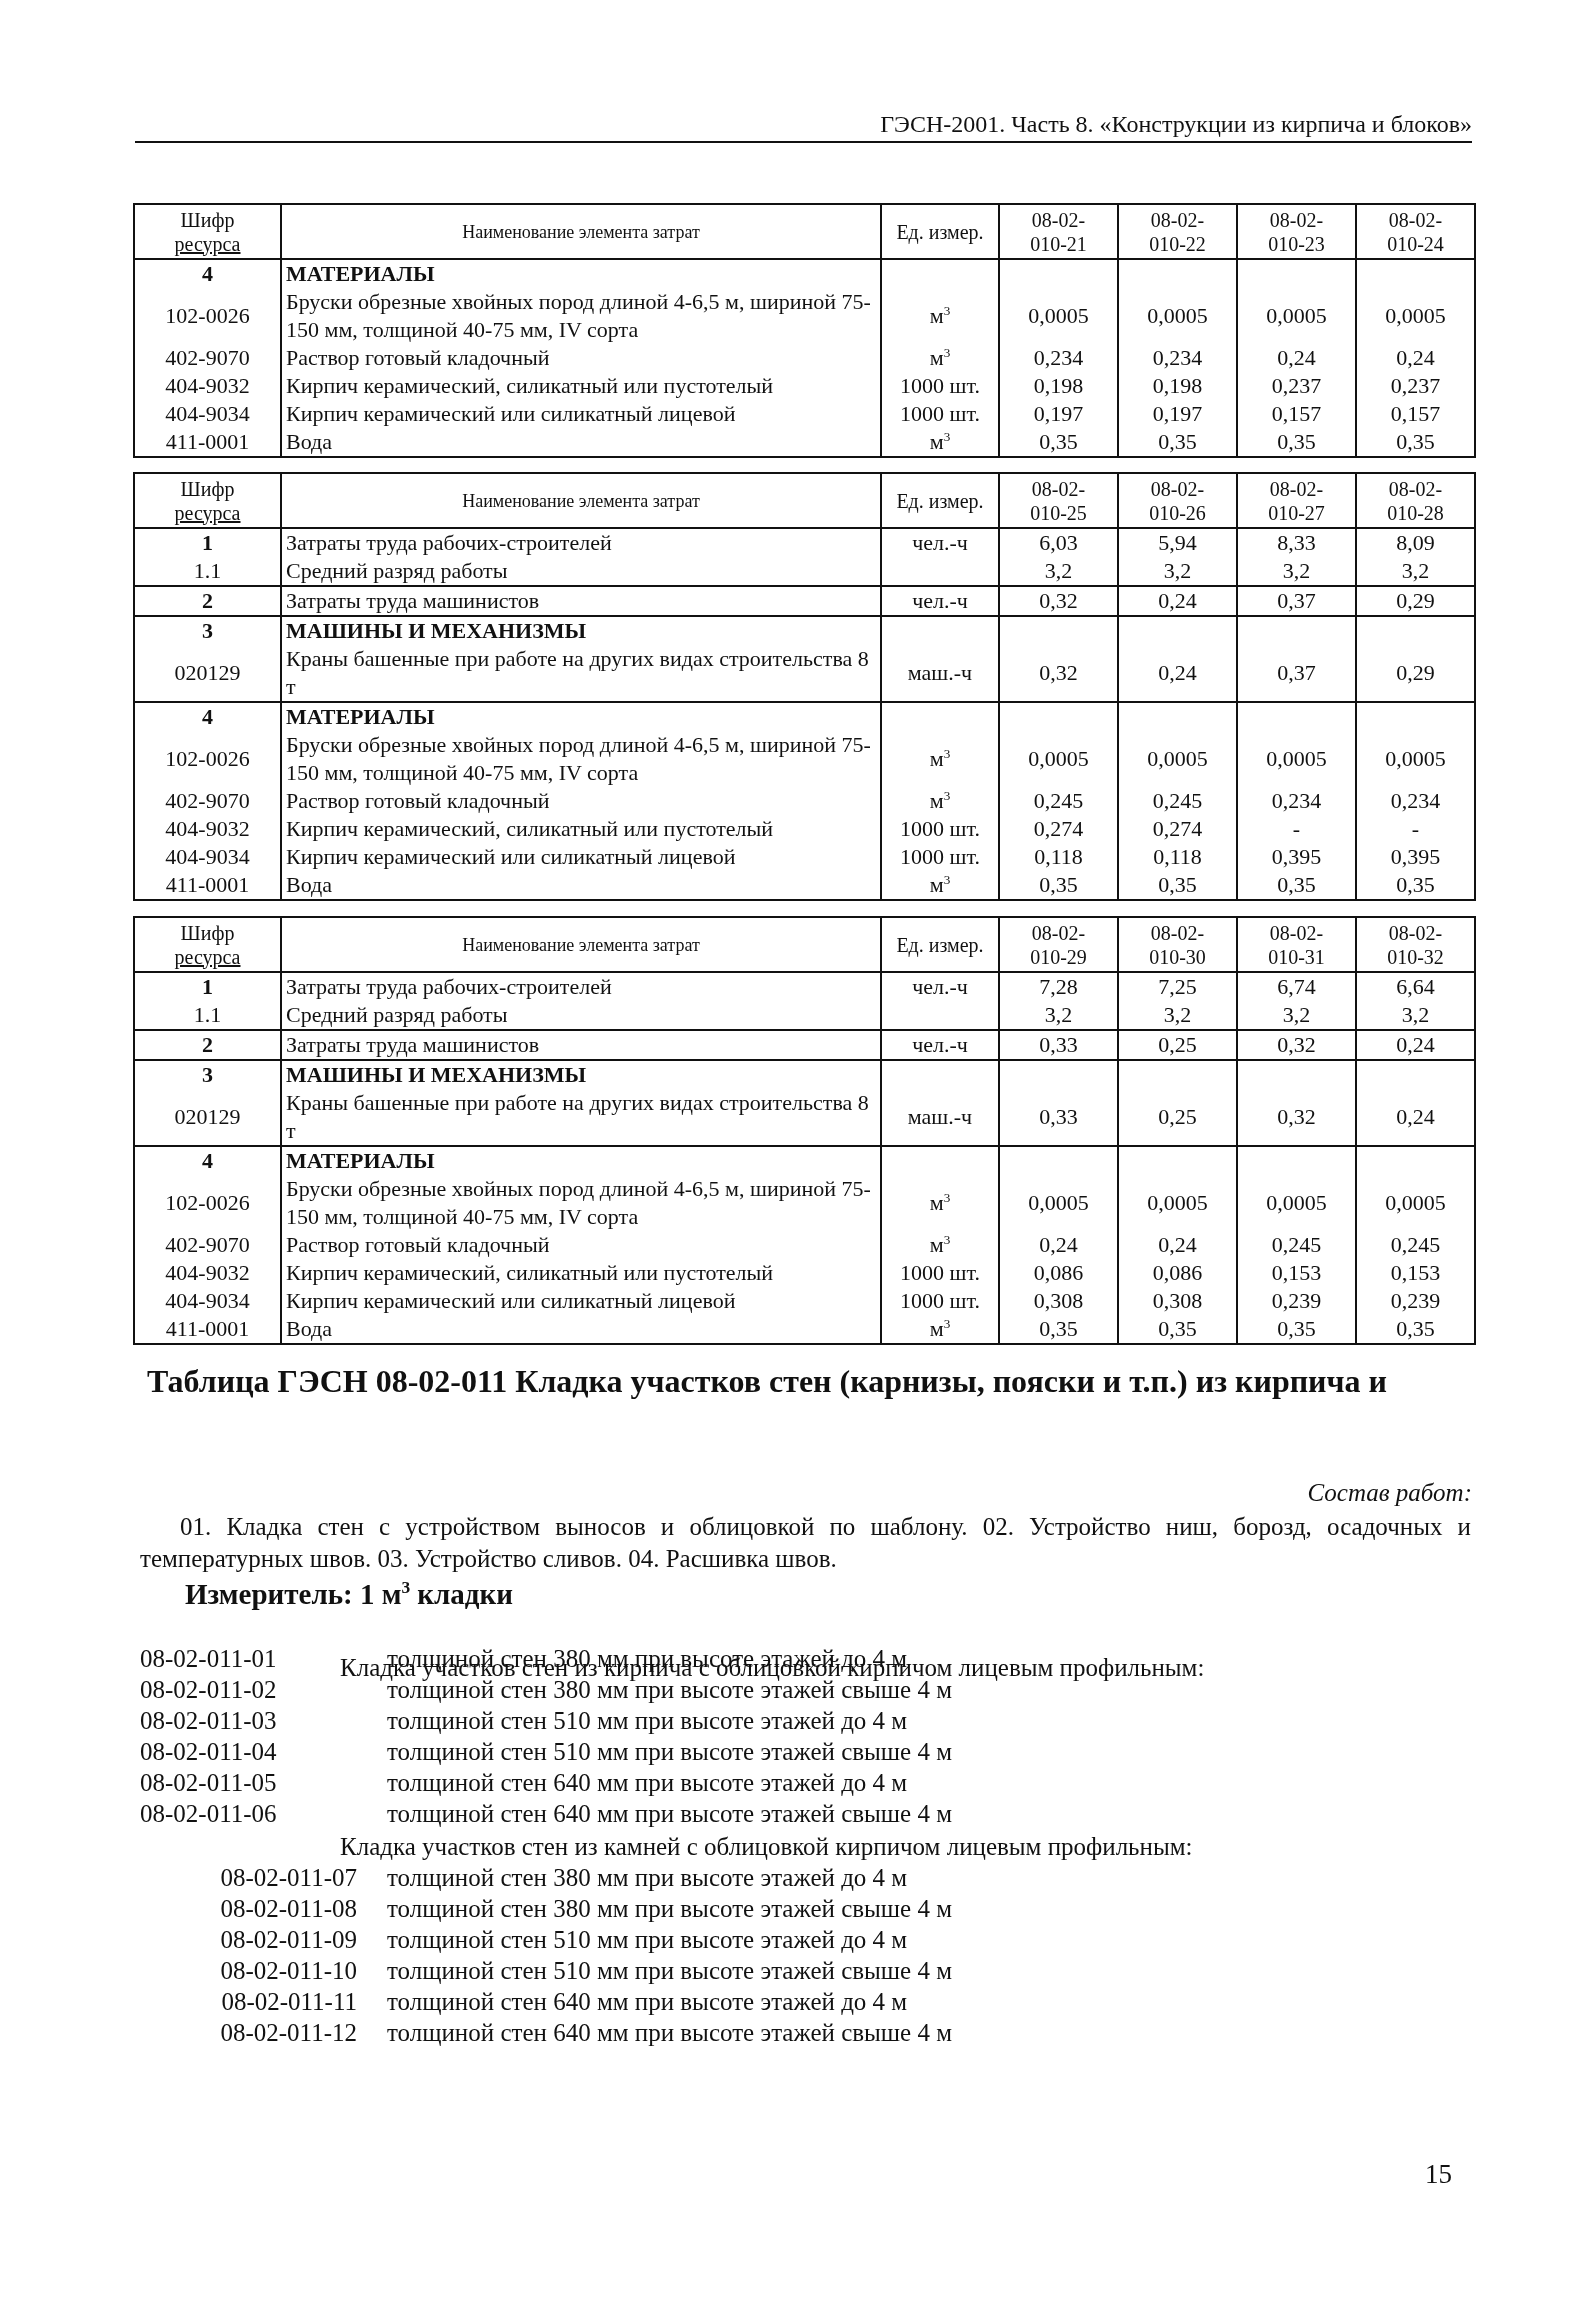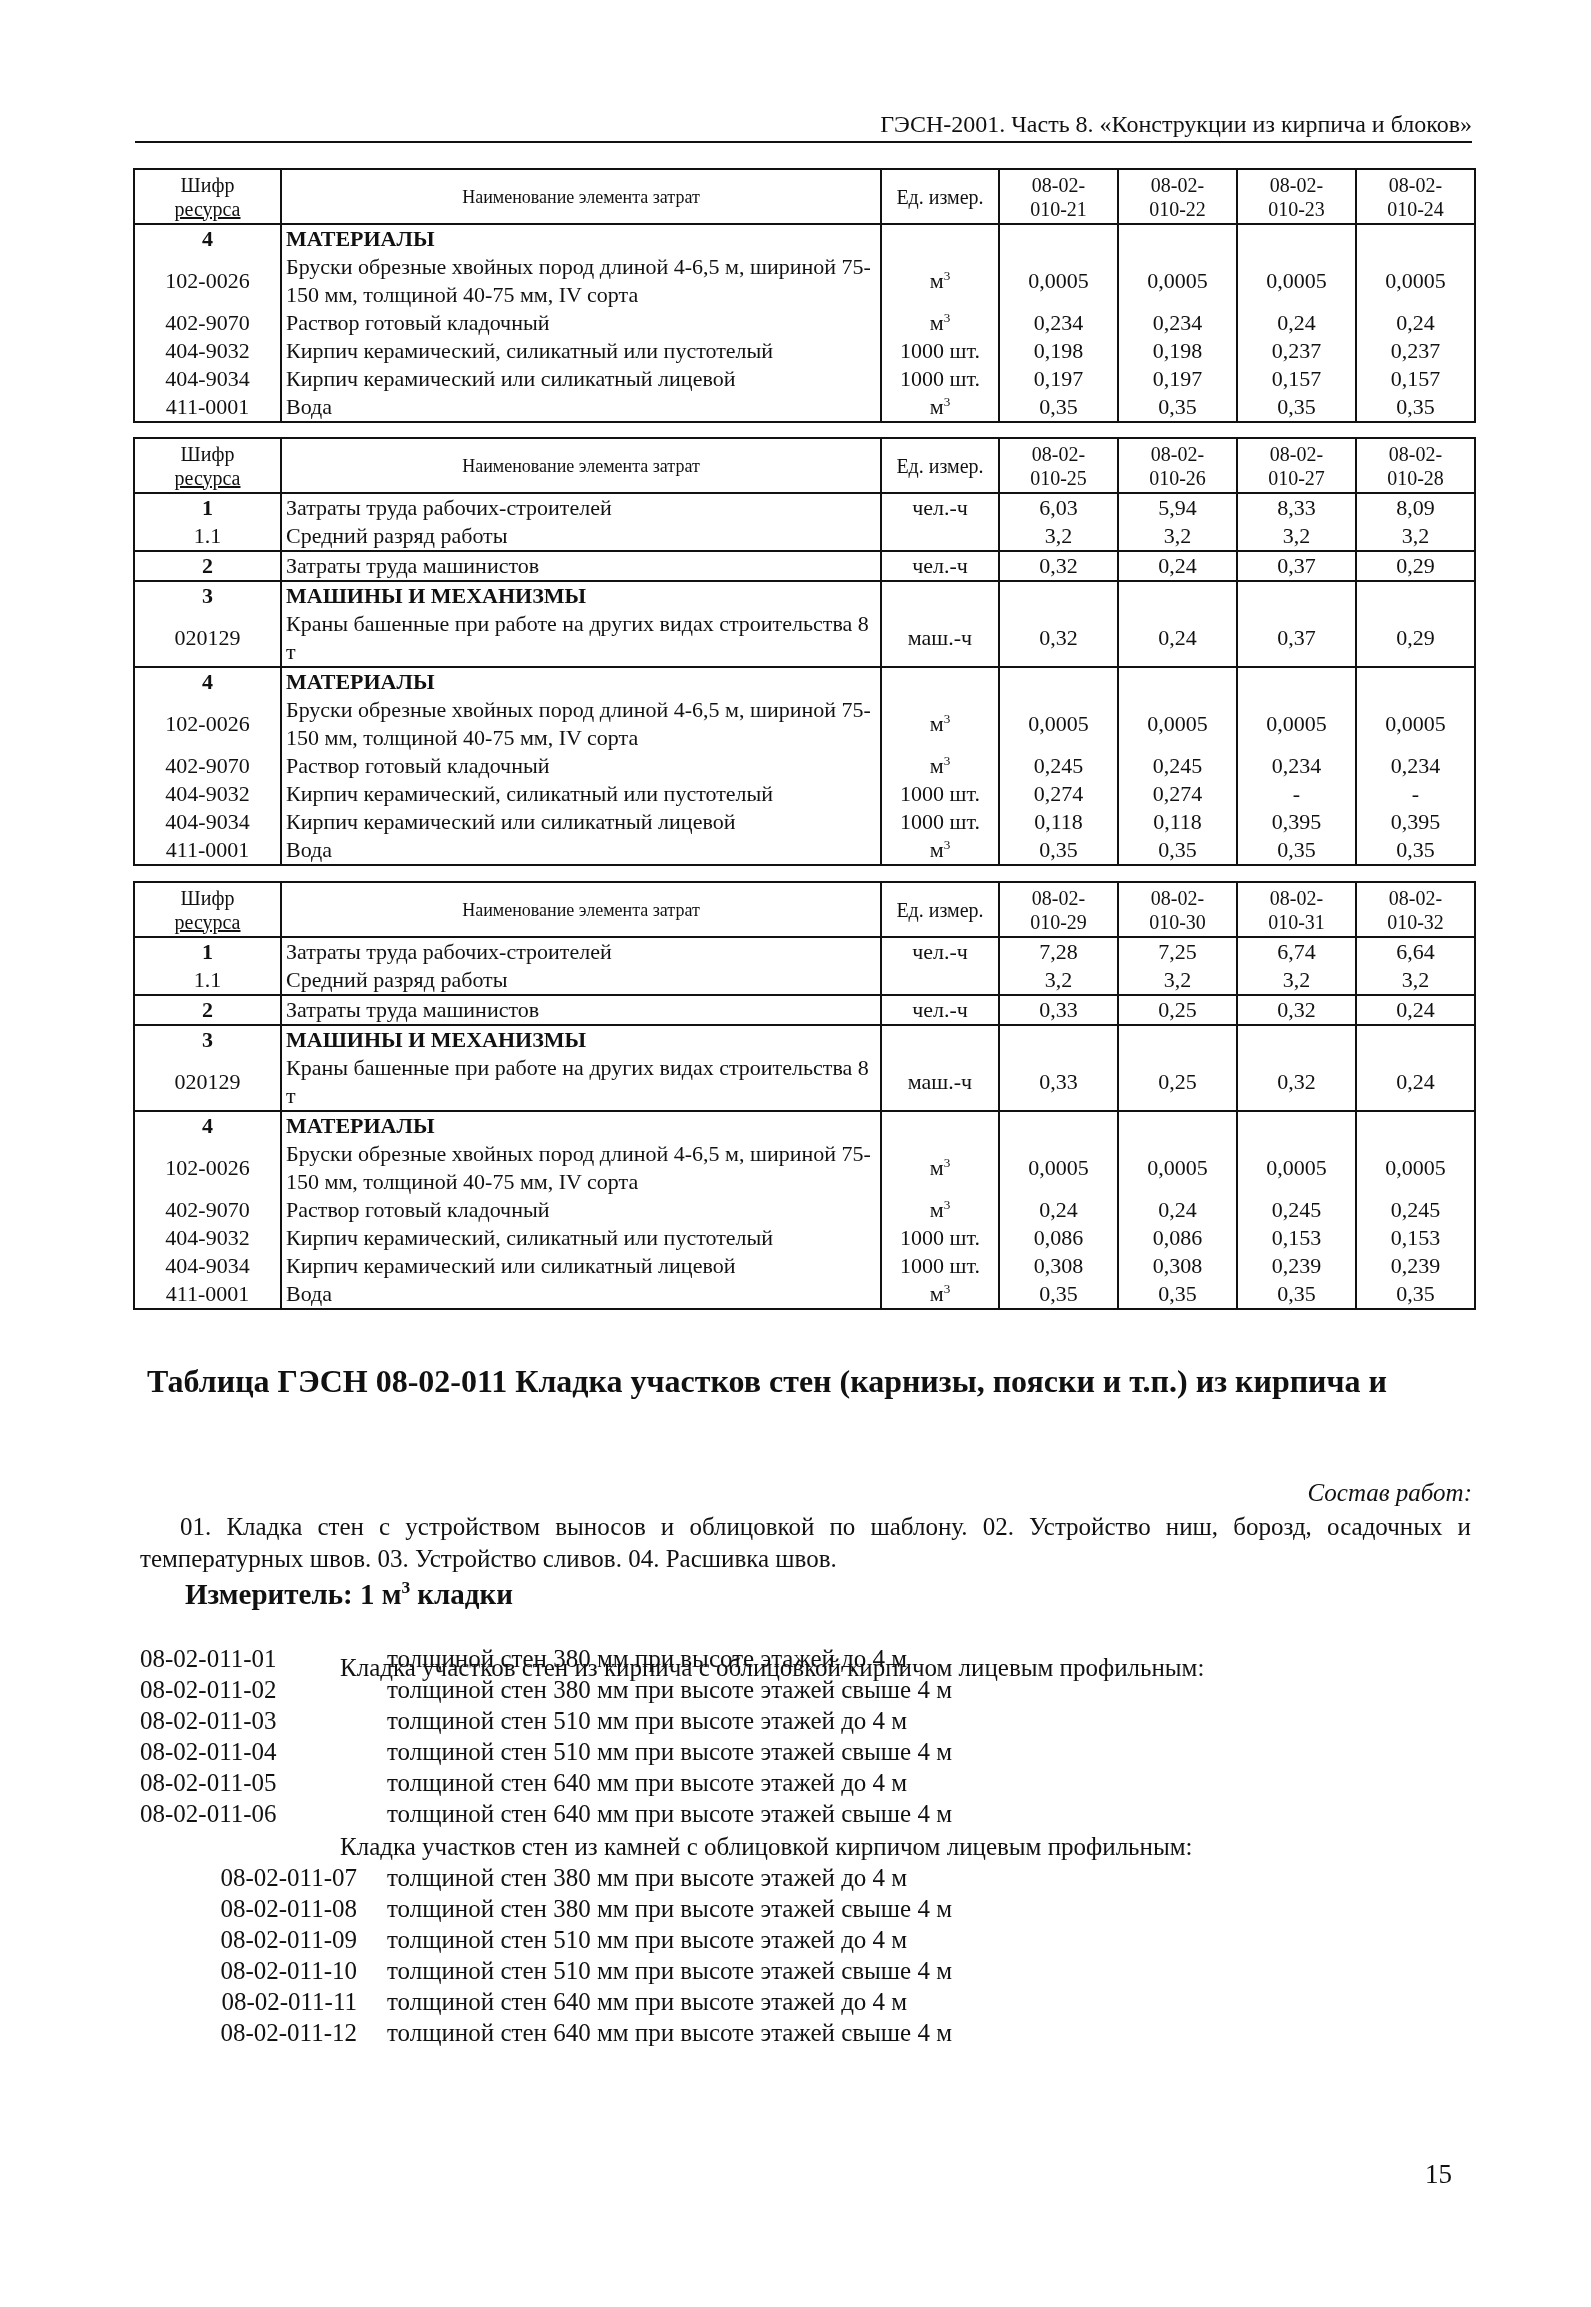--- a/index.html
+++ b/index.html
@@ -11,21 +11,21 @@
     position: absolute; left: 135px; top: 108px; width: 1337px;
     text-align: right; font-size: 24px; line-height: 32px;
   }
   .header-rule {
     position: absolute; left: 135px; top: 141px; width: 1337px; height: 0;
     border-top: 2.7px solid #111;
   }
   table.res {
     position: absolute; left: 133px; width: 1339px;
     border-collapse: collapse; table-layout: fixed;
-    font-size: 22px; line-height: 28px;
+    font-size: 22px; line-height: 28px; margin-top: 35px;
   }
   table.res col.c-code { width: 147px; }
   table.res col.c-name { width: 600px; }
   table.res col.c-unit { width: 118px; }
   table.res col.c-val  { width: 119px; }
   table.res th, table.res td {
     border-left: 2px solid #111; border-right: 2px solid #111;
     padding: 0 4px; vertical-align: middle;
   }
   table.res th {

